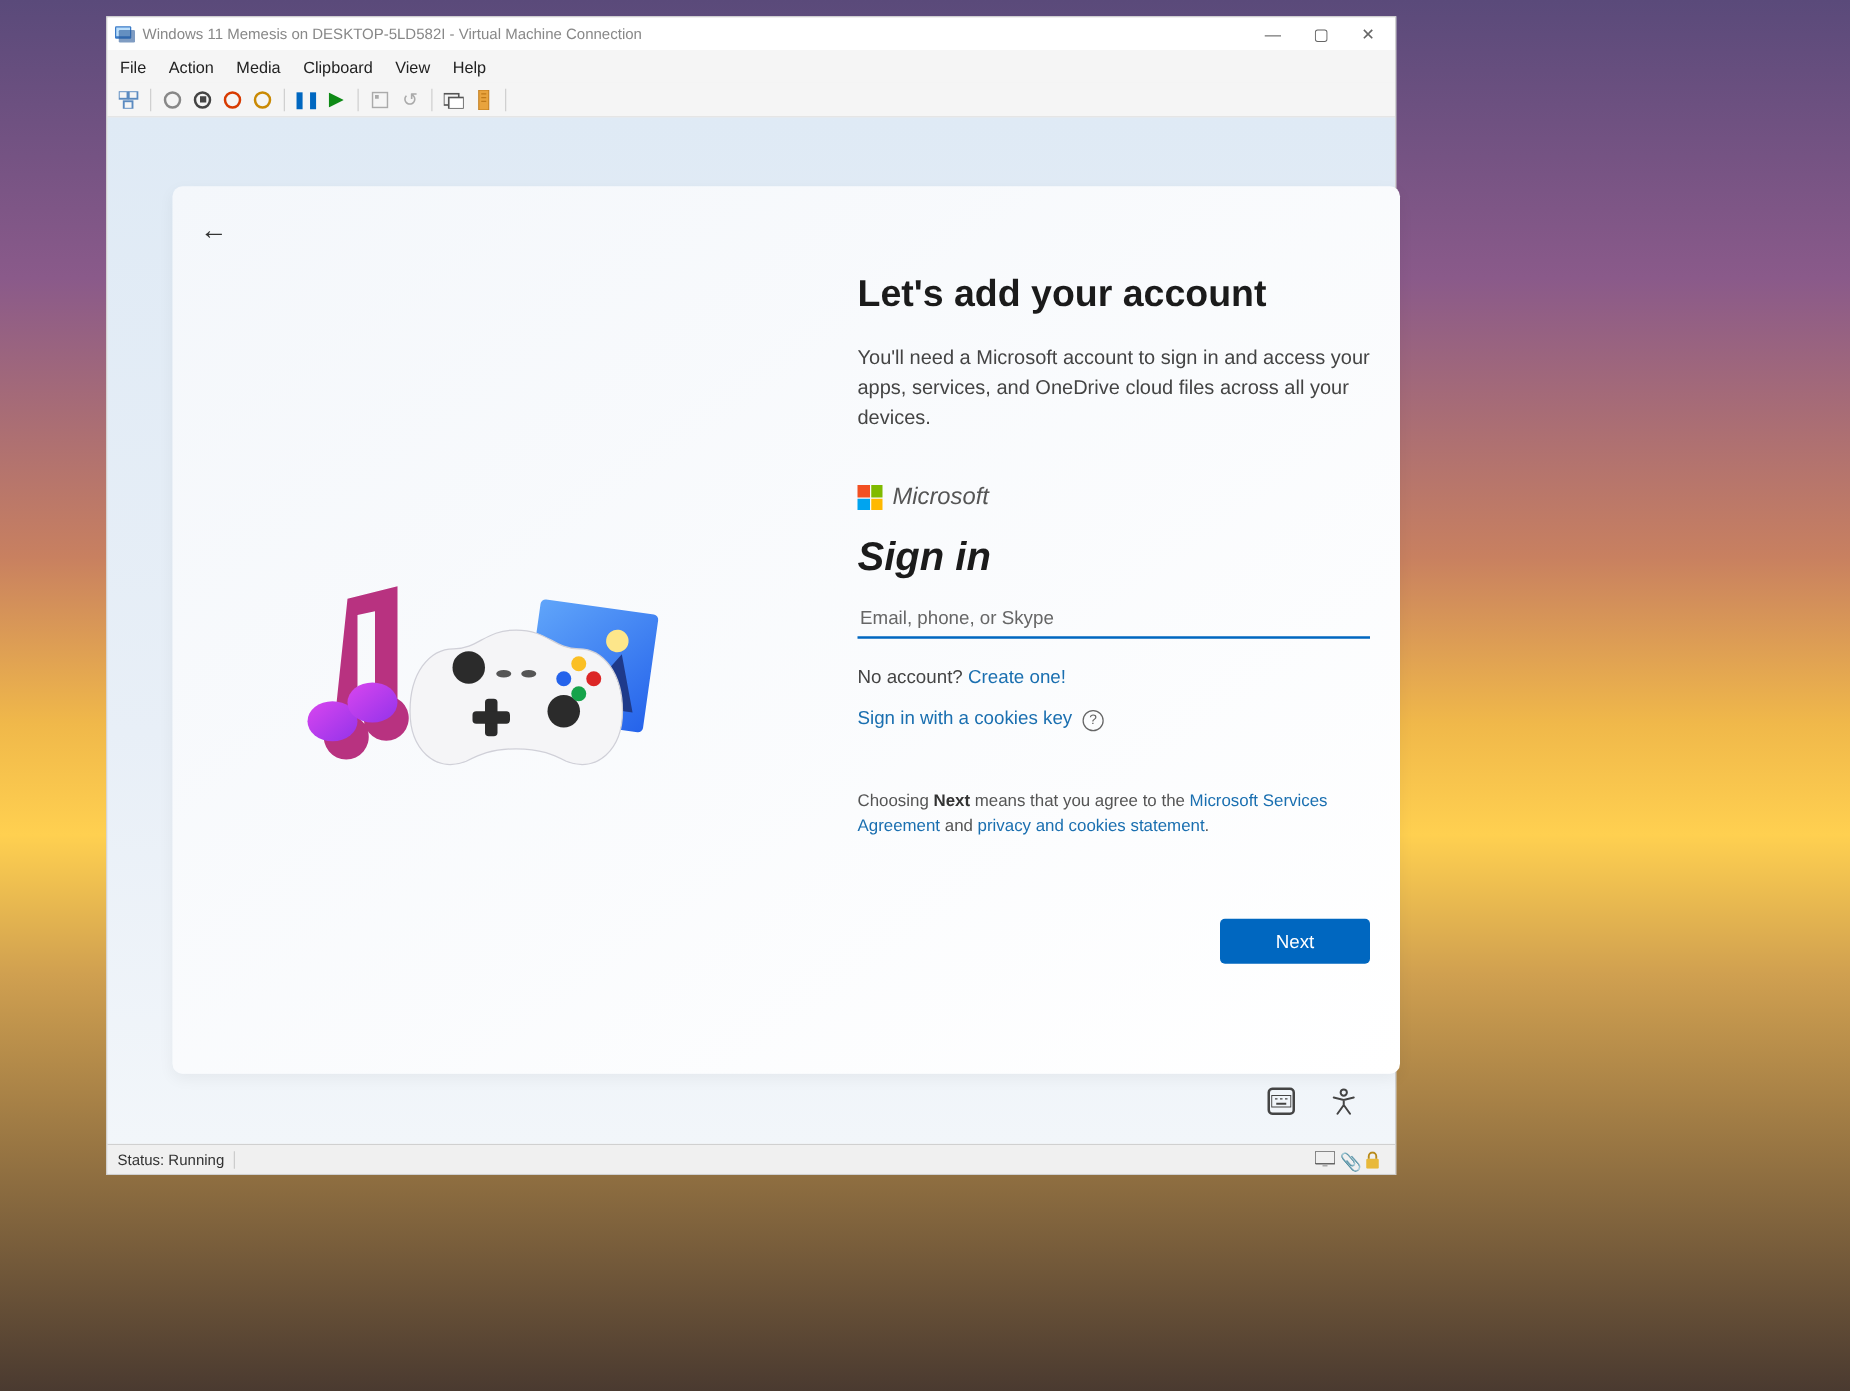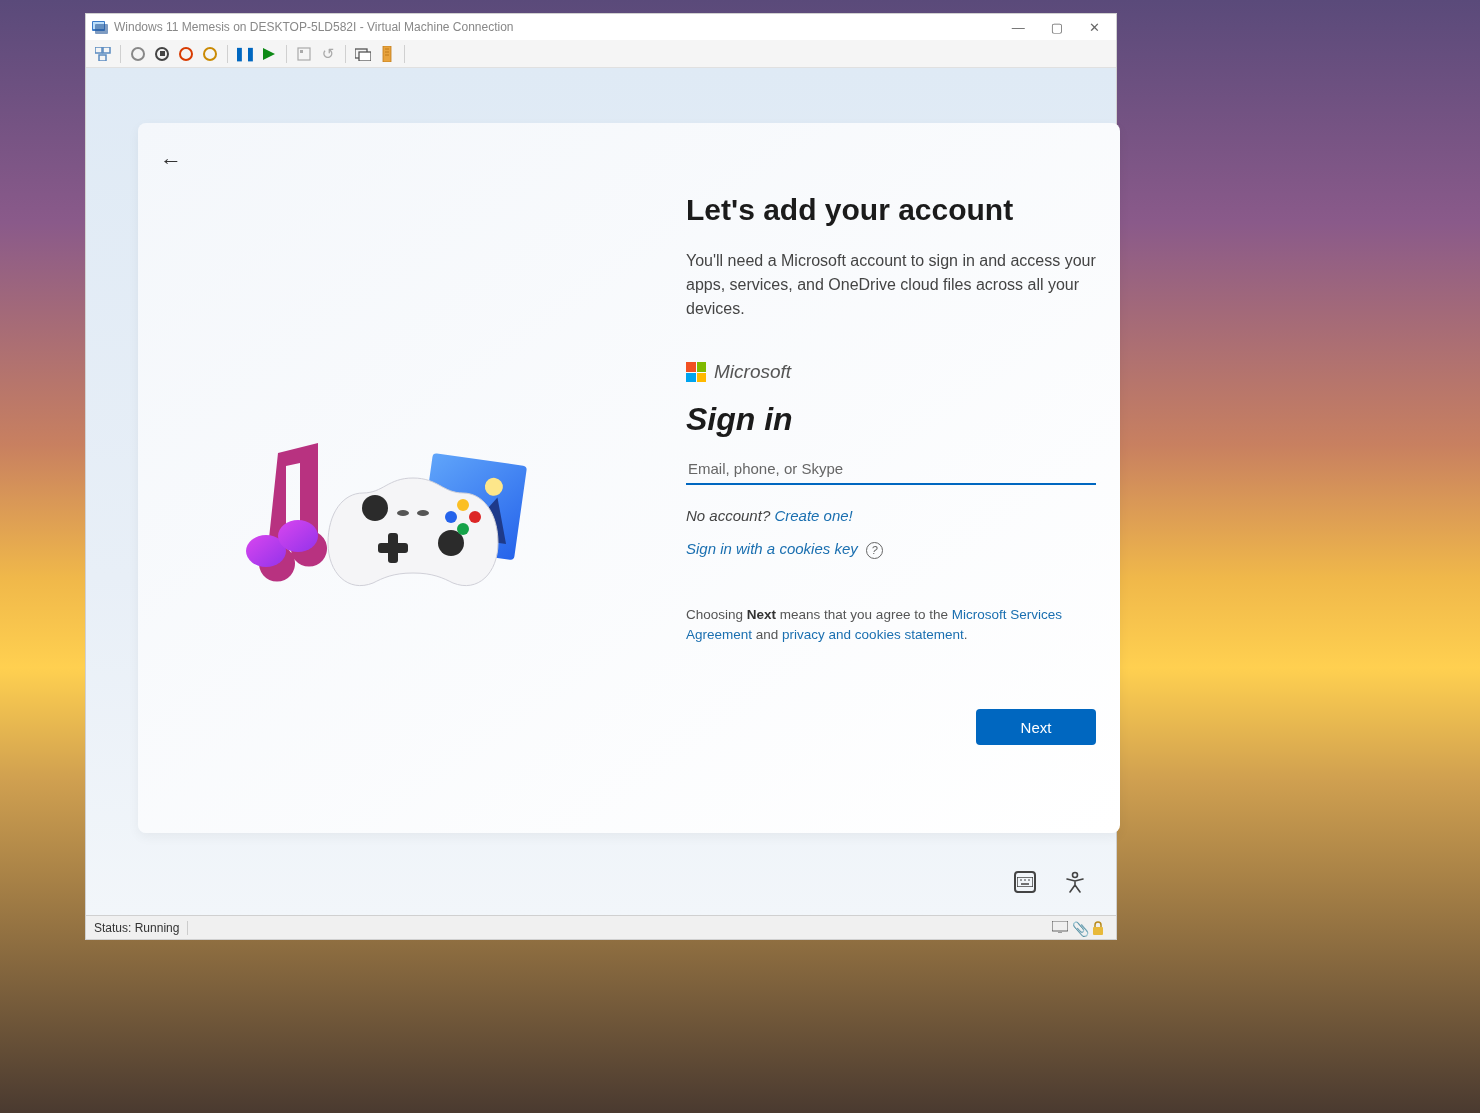--- a/index.html
+++ b/index.html
@@ -140,21 +140,21 @@
     border: none;
     border-bottom: 2px solid #0067c0;
     background: transparent;
     font-size: 15px;
     padding: 6px 2px;
     outline: none;
     color: #666;
   }
   .email-input::placeholder { color: #666; }
 
-  .sub-links { margin-top: 22px; font-size: 15px; color: #444; font-style: italic; }
+  .sub-links { margin-top: 22px; font-size: 15px; color: #444; }
   .sub-links .row { margin-bottom: 16px; }
   .link { color: #1a6fb0; cursor: pointer; }
   .help-circle {
     display:inline-flex; width:17px; height:17px; border:1px solid #666; border-radius:50%;
     align-items:center; justify-content:center; font-size:11px; color:#666; margin-left:4px;
   }
 
   .agree-text {
     margin-top: 46px;
     font-size: 13.5px;
@@ -214,20 +214,28 @@
     </span>
     <span class="title-text">Windows 11 Memesis on DESKTOP-5LD582I - Virtual Machine Connection</span>
     <span class="spacer"></span>
     <span class="win-controls">
       <span>—</span>
       <span>▢</span>
       <span>✕</span>
     </span>
   </div>
 
+  <div class="menubar">
+    <span>File</span>
+    <span>Action</span>
+    <span>Media</span>
+    <span>Clipboard</span>
+    <span>View</span>
+    <span>Help</span>
+  </div>
 
   <div class="toolbar">
     <span class="tb-icon">
       <svg width="16" height="14" viewBox="0 0 16 14">
           <rect x="0" y="0" width="7" height="6" fill="none" stroke="#5a8ac0" stroke-width="1.5"></rect>
           <rect x="8" y="0" width="7" height="6" fill="none" stroke="#5a8ac0" stroke-width="1.5"></rect>
           <rect x="4" y="8" width="7" height="6" fill="none" stroke="#5a8ac0" stroke-width="1.5"></rect>
         </svg>
     </span>
     <span class="sep"></span>

